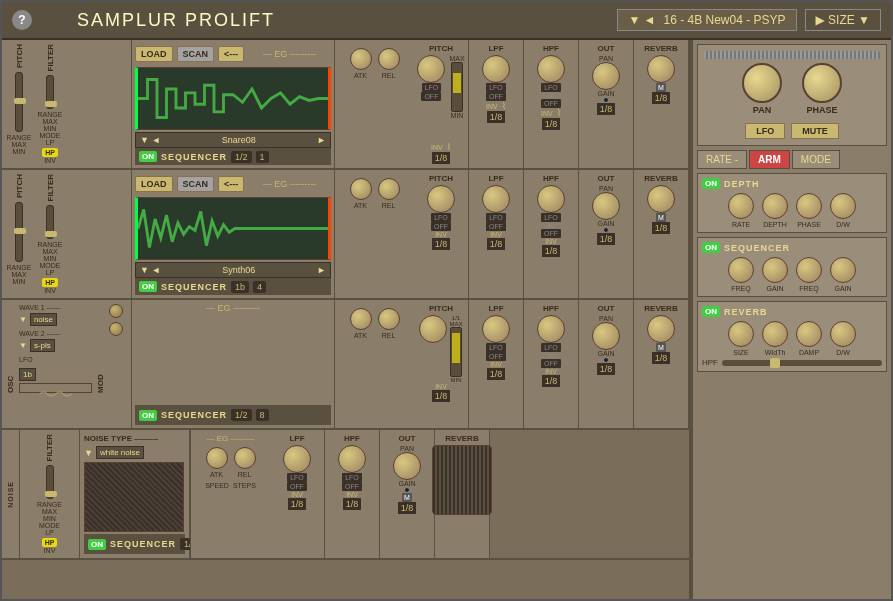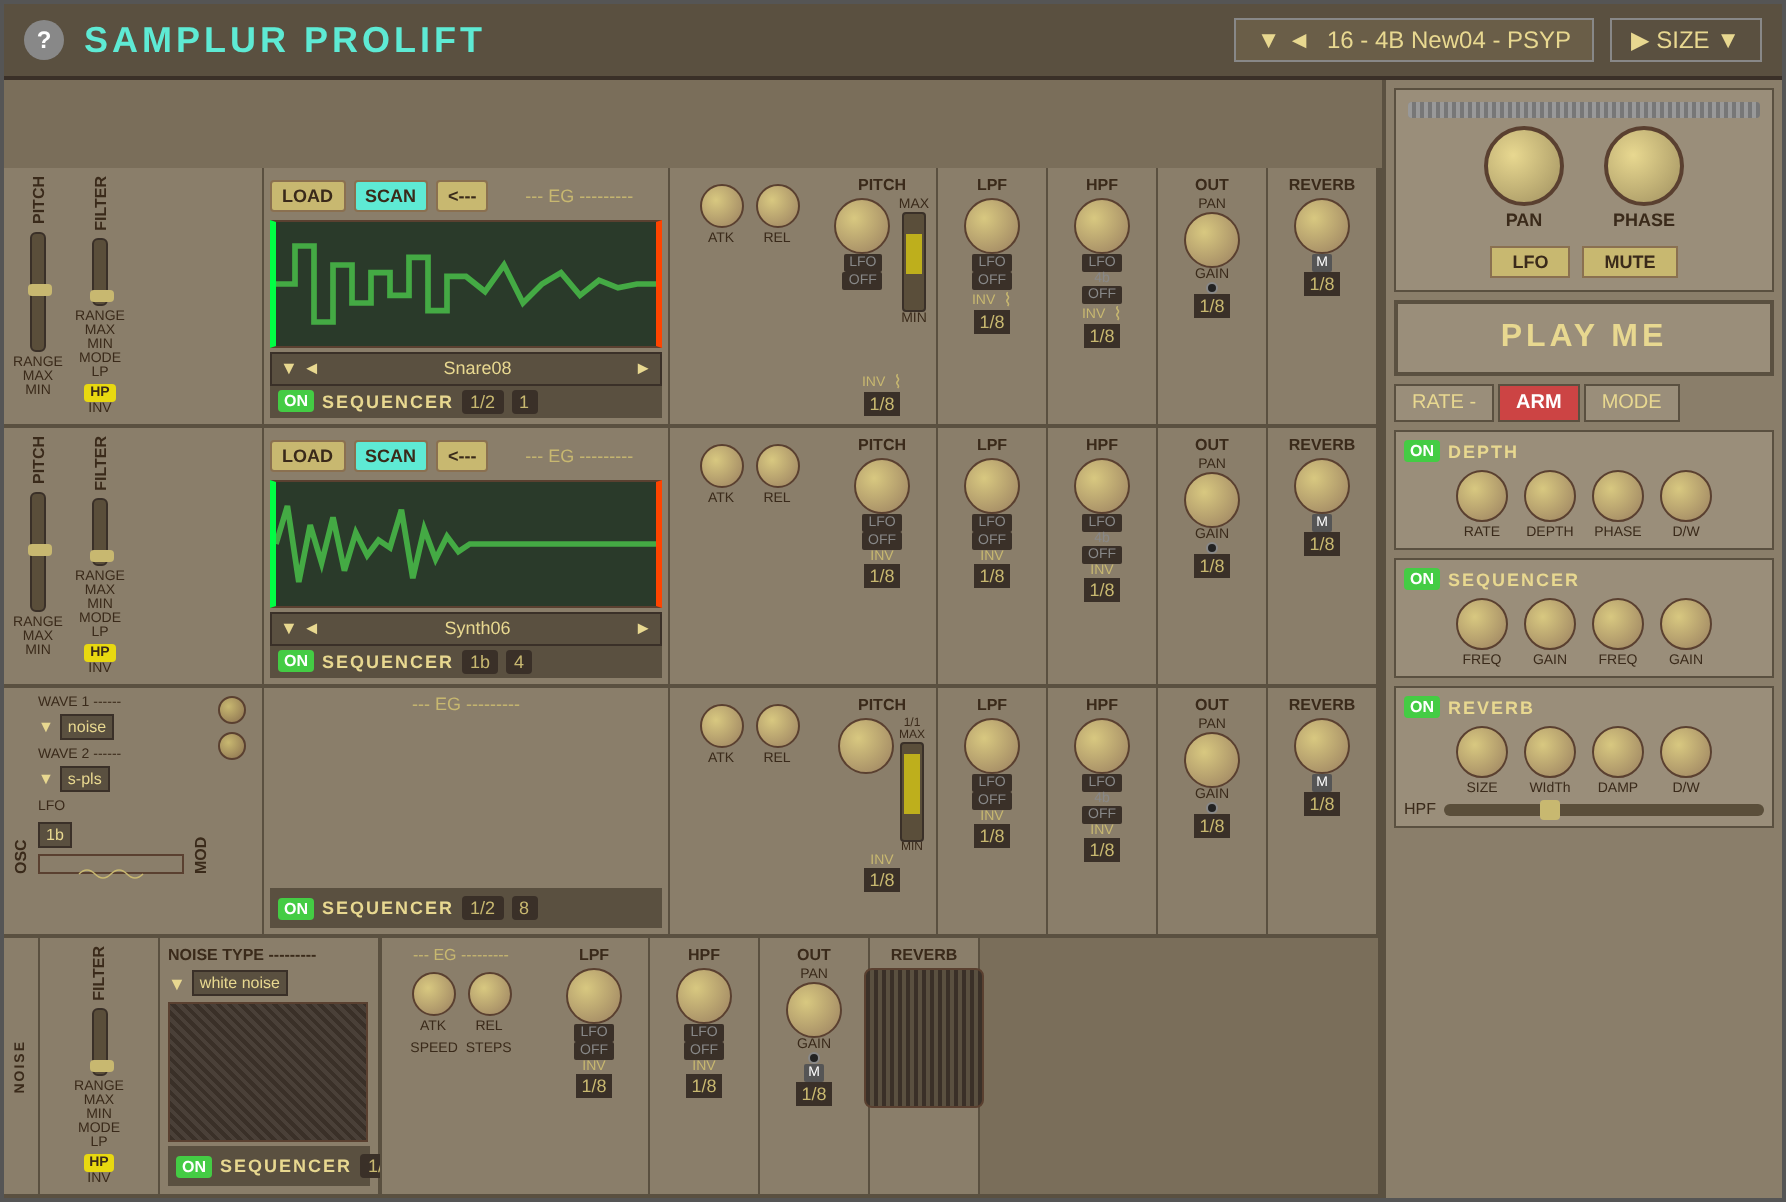--- a/index.html
+++ b/index.html
@@ -26,25 +26,26 @@
     .header-help {
       width: 20px; height: 20px;
       border-radius: 50%;
       background: #888;
       color: #fff;
       display: flex; align-items: center; justify-content: center;
       font-size: 12px; font-weight: bold;
       cursor: pointer; margin-right: 10px;
     }
     .header-title {
-      color: #5eead4;
+      color: #fef9c3;
       font-size: 18px;
-      font-weight: bold;
+      font-weight: normal;
       letter-spacing: 2px;
       flex: 1;
+      margin-left: 35px;
     }
     .header-preset {
       background: #6a5e48;
       border: 1px solid #888;
       color: #e8d890;
       padding: 3px 10px;
       font-size: 12px;
       display: flex; align-items: center; gap: 8px;
     }
     .header-bank {
@@ -64,21 +65,20 @@
       overflow: hidden;
     }
 
     
     .tracks-panel {
       flex: 1;
       display: flex;
       flex-direction: column;
       background: #7a6e5a;
       border-right: 2px solid #5a5040;
-      margin-top: 44px;
     }
 
     
     .track-row {
       display: flex;
       align-items: stretch;
       border-bottom: 2px solid #5a5040;
       height: 130px;
     }
     .track-row.noise-row { height: 130px; }
@@ -182,21 +182,21 @@
     .btn-small {
       background: #c8b870;
       border: 1px solid #8a7050;
       color: #3a2a1a;
       font-size: 9px;
       font-weight: bold;
       padding: 2px 5px;
       cursor: pointer;
       border-radius: 2px;
     }
-    .btn-small.active { background: #5eead4; }
+    .btn-small.active { background: #a3a3a3; }
 
     .waveform-display {
       flex: 1;
       background: #2a3a2a;
       border: 1px solid #5a4030;
       border-left: 3px solid #00ff44;
       border-right: 3px solid #ff4400;
       position: relative;
       margin: 2px 0;
     }
@@ -976,21 +976,20 @@
             <div class="knob-large"></div>
             <span style="font-size:9px;color:#3a2a1a;font-weight:bold;margin-top:2px;">PHASE</span>
           </div>
         </div>
         <div class="lfo-mute-buttons">
           <button class="lfo-btn">LFO</button>
           <button class="lfo-btn">MUTE</button>
         </div>
       </div>
 
-      <button class="play-me-btn">PLAY ME</button>
 
       <div class="crop-arm-save">
         <button class="crop-btn">RATE -</button>
         <button class="arm-btn">ARM</button>
         <button class="save-btn">MODE</button>
       </div>
 
       <div class="fx-section">
         <div class="fx-title">
           <span class="fx-on">ON</span>

